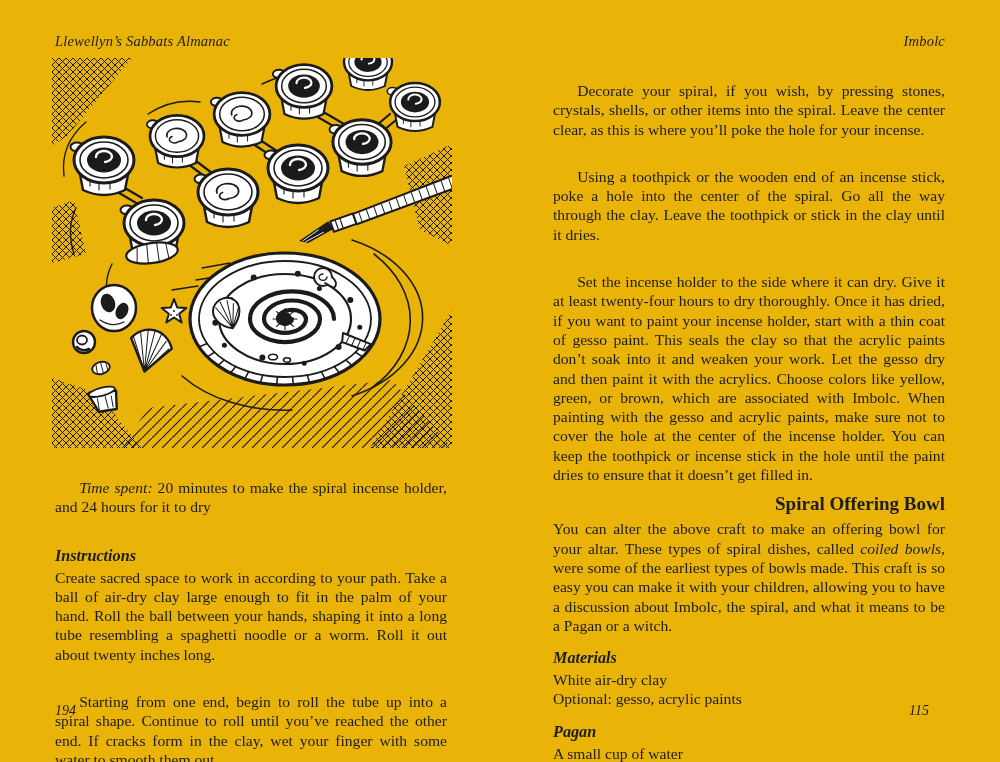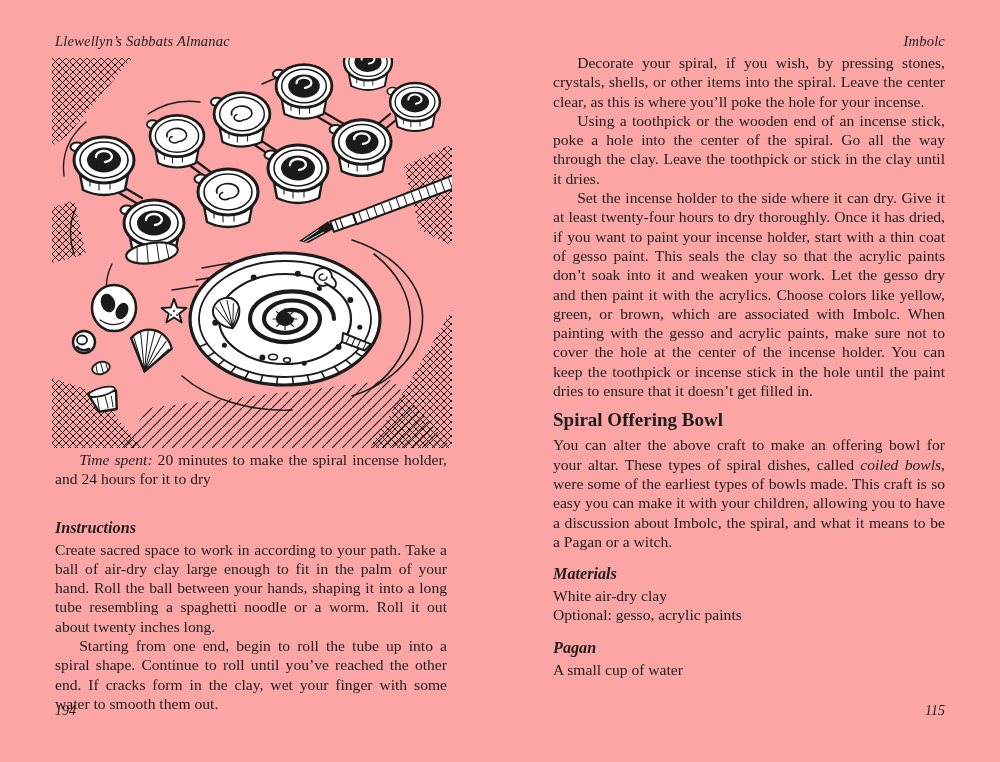--- a/index.html
+++ b/index.html
@@ -1,41 +1,41 @@
 <!DOCTYPE html>
 <html><head>
 <meta charset="utf-8">
 <style>
   html,body{margin:0;padding:0;}
   body{
     width:1000px;height:762px;background:#ffffff;
     font-family:"Liberation Serif","DejaVu Serif",serif;
     color:#1d1d1d;overflow:hidden;
   }
-  .spread{position:relative;width:1000px;height:762px;background:#fca5a5;}
+  .spread{position:relative;width:1000px;height:762px;background:#eab308;}
   .page{position:absolute;top:0;width:392px;height:762px;}
   .page-left{left:55px;}
   .page-right{left:553px;}
   .running-head{position:absolute;top:33px;font-style:italic;font-size:14.5px;letter-spacing:.2px;}
   .running-head.rh-left{left:0;}
   .running-head.rh-right{right:0;text-align:right;}
   .folio{position:absolute;top:703px;font-style:italic;font-size:14px;}
   .folio.f-left{left:0;}
-  .folio.f-right{right:0;text-align:center;}
+  .folio.f-right{right:16px;text-align:center;}
   .illustration{position:absolute;top:58px;left:-3px;width:400px;height:390px;margin:0;}
   .illustration svg{display:block;}
   .body-copy{position:absolute;width:392px;font-size:15.6px;line-height:19.3px;text-align:justify;}
   .left-copy{top:450px;}
   .right-copy{top:53px;}
   p{margin:0;}
-  .indent{text-indent:1.55em;}
+  .indent{text-indent:1.55em;margin-top:28px;}
   .bi{font-weight:normal;font-style:italic;}
   .it{font-style:italic;}
   h2.section-head{
-    margin:9px 0 4px 0;text-align:left;font-size:19px;font-weight:bold;line-height:22px;
+    margin:9px 0 4px 0;text-align:right;font-size:19px;font-weight:bold;line-height:22px;
   }
   h3.subhead{
     margin:14px 0 2px 0;font-size:16.2px;font-weight:bold;font-style:italic;line-height:19px;text-align:left;
   }
   .left-copy h3.subhead{margin-top:30px;}
   .plain-lines p{text-align:left;}
 </style>
 </head>
 <body>
 

